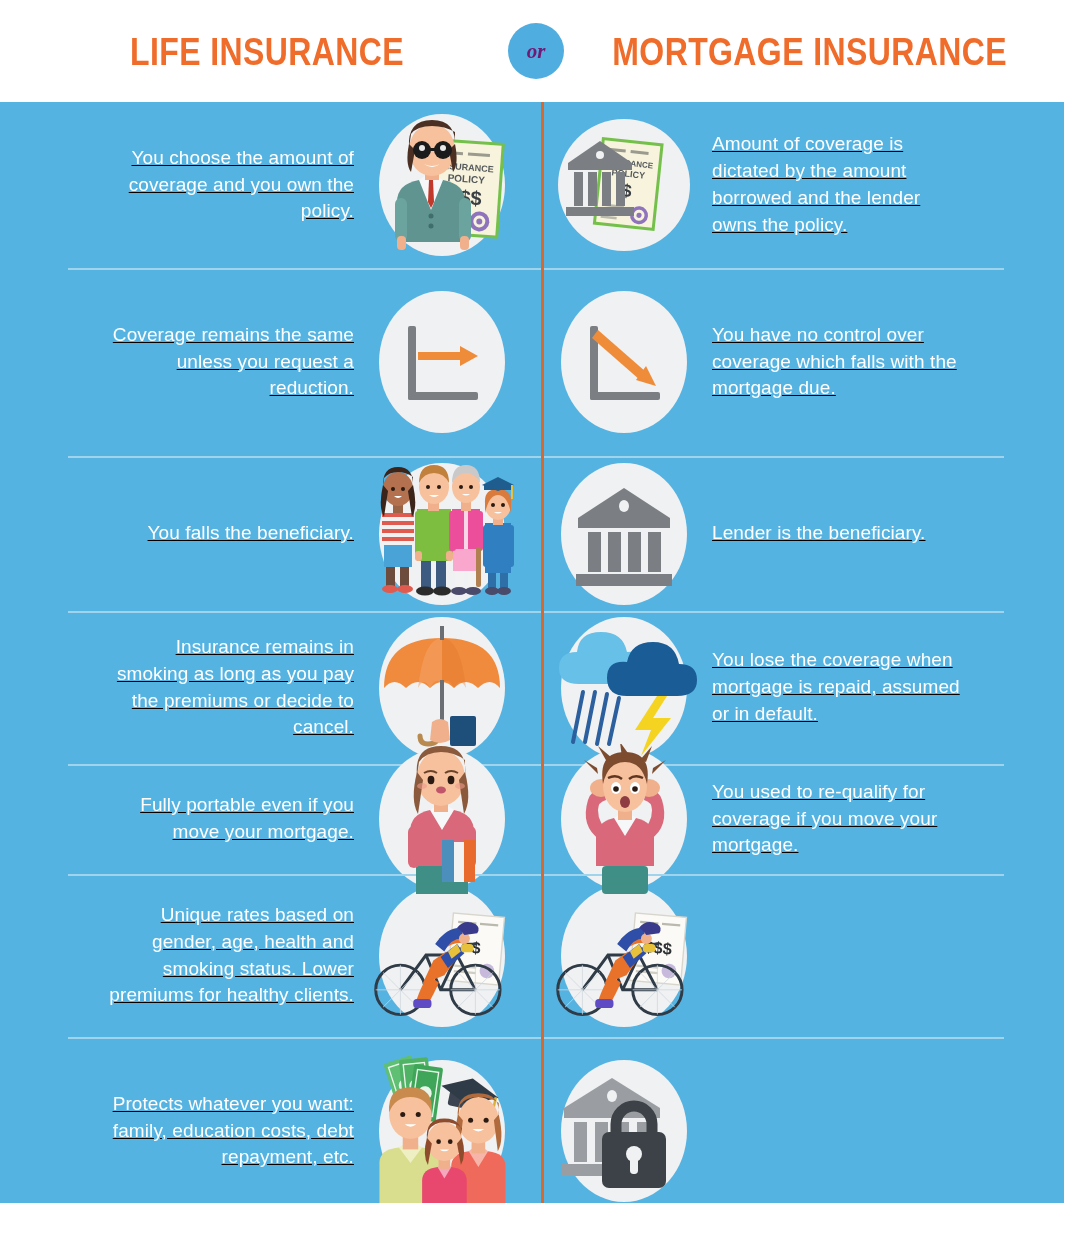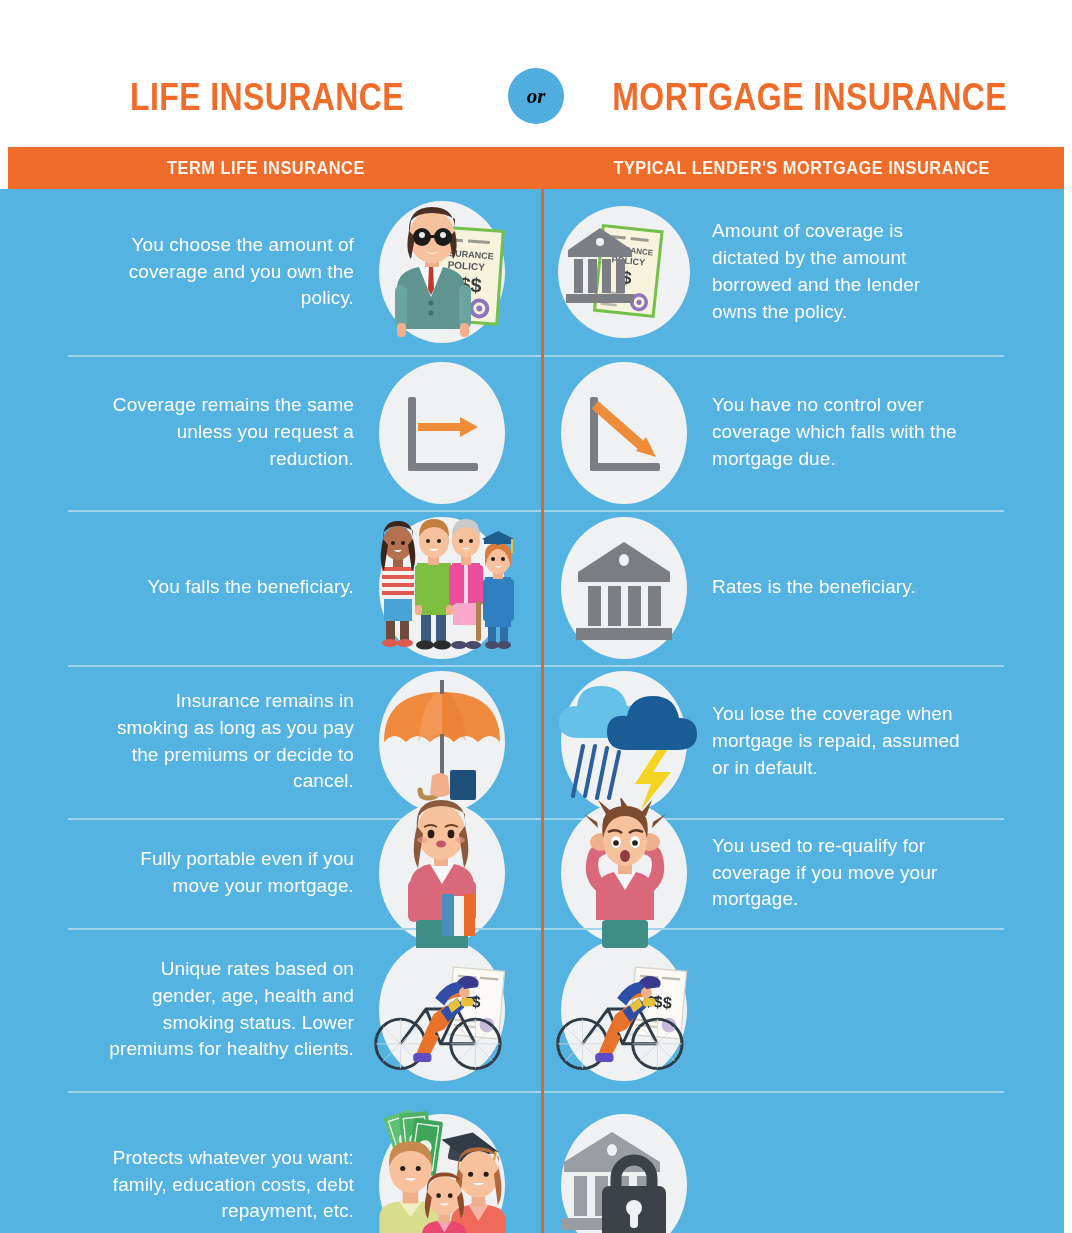--- a/index.html
+++ b/index.html
@@ -13,38 +13,37 @@
   .infographic { position: relative; width: 1072px; height: 1233px; background:#fff; }
 
   
   .title-bar {
     position: relative;
     height: 102px;
     display: flex;
     align-items: center;
     justify-content: center;
     background: #ffffff;
-    margin-top: 45px;
   }
   .title-text {
     color: #ef6c2a;
     font-weight: 700;
     font-size: 39px;
     letter-spacing: 0.5px;
     line-height: 1;
     transform: scaleX(0.82);
     white-space: nowrap;
   }
   .title-left  { width: 470px; text-align: center; transform-origin: center; }
   .title-right { width: 470px; text-align: center; transform-origin: center; }
   .or-badge {
     width: 56px; height: 56px;
     border-radius: 50%;
     background: #4fade0;
-    color: #000000;
+    color: #701a75;
     display: flex; align-items: center; justify-content: center;
     font-family: "Liberation Serif", "DejaVu Serif", serif;
     font-style: italic;
     font-weight: 700;
     font-size: 21px;
     flex: 0 0 auto;
     margin: 0 6px;
   }
 
   
@@ -78,21 +77,21 @@
     height: 1101px;
     overflow: hidden;
   }
   .divider-v {
     position: absolute;
     left: 541px; top: 0; bottom: 0;
     width: 3px;
     background: #d9682c;
     z-index: 5;
   }
-  .rows { position: relative; }
+  .rows { position: relative; text-decoration: underline; }
   .row {
     position: relative;
     display: flex;
     align-items: center;
     width: 100%;
   }
   .row + .row::before {
     content: "";
     position: absolute;
     left: 68px; right: 60px; top: 0;
@@ -143,24 +142,20 @@
 <body>
 
 <div class="infographic">
 
   <div class="title-bar">
     <div class="title-text title-left">LIFE INSURANCE</div>
     <div class="or-badge">or</div>
     <div class="title-text title-right">MORTGAGE INSURANCE</div>
   </div>
 
-  <div class="header-band">
-    <div class="header-cell left">TERM LIFE INSURANCE</div>
-    <div class="header-cell right">TYPICAL LENDER'S MORTGAGE INSURANCE</div>
-  </div>
 
   <div class="panel">
     <div class="divider-v"></div>
     <div class="rows">
 
       <div class="row" style="height:166px">
         <div class="half left">
           <div class="copy r-align">You choose the amount of coverage and you own the policy.</div>
           <div class="art left-art">
             <div class="disc"></div>
@@ -237,21 +232,21 @@
                 <rect x="62" y="57" width="9" height="34"></rect>
                 <rect x="12" y="92" width="68" height="9"></rect>
                 <circle cx="46" cy="40" r="4" fill="#f0f1f2"></circle>
               </g>
             </svg>
           </div>
           <div class="copy l-align">Amount of coverage is dictated by the amount borrowed and the lender owns the policy.</div>
         </div>
       </div>
 
-      <div class="row" style="height:155px">
+      <div class="row" style="height:188px">
         <div class="half left">
           <div class="copy r-align">Coverage remains the same unless you request a reduction.</div>
           <div class="art left-art">
             <div class="disc"></div>
             <svg width="120" height="120" viewBox="0 0 120 120">
               <rect x="26" y="24" width="8" height="74" rx="2" fill="#7b7f83"></rect>
               <rect x="26" y="90" width="70" height="8" rx="2" fill="#7b7f83"></rect>
               <rect x="36" y="50" width="44" height="8" fill="#ef8c3a"></rect>
               <path d="M78 44 L96 54 L78 64 Z" fill="#ef8c3a"></path>
             </svg>
@@ -368,21 +363,21 @@
                 <rect x="14" y="44" width="92" height="10"></rect>
                 <rect x="24" y="58" width="13" height="40"></rect>
                 <rect x="44" y="58" width="13" height="40"></rect>
                 <rect x="64" y="58" width="13" height="40"></rect>
                 <rect x="84" y="58" width="13" height="40"></rect>
                 <rect x="12" y="100" width="96" height="12"></rect>
                 <ellipse cx="60" cy="32" rx="5" ry="6" fill="#f0f1f2"></ellipse>
               </g>
             </svg>
           </div>
-          <div class="copy l-align">Rates is the beneficiary.</div>
+          <div class="copy l-align">Lender is the beneficiary.</div>
         </div>
       </div>
 
       <div class="row" style="height:153px">
         <div class="half left">
           <div class="copy r-align">Insurance remains in smoking as long as you pay the premiums or decide to cancel.</div>
           <div class="art left-art">
             <div class="disc"></div>
             <svg width="140" height="140" viewBox="0 0 140 140">
               <path d="M12 70 Q12 20 70 20 Q128 20 128 70 Q118 58 106 70 Q94 58 82 70 Q70 58 58 70 Q46 58 34 70 Q22 58 12 70 Z" fill="#f08a3c"></path>

